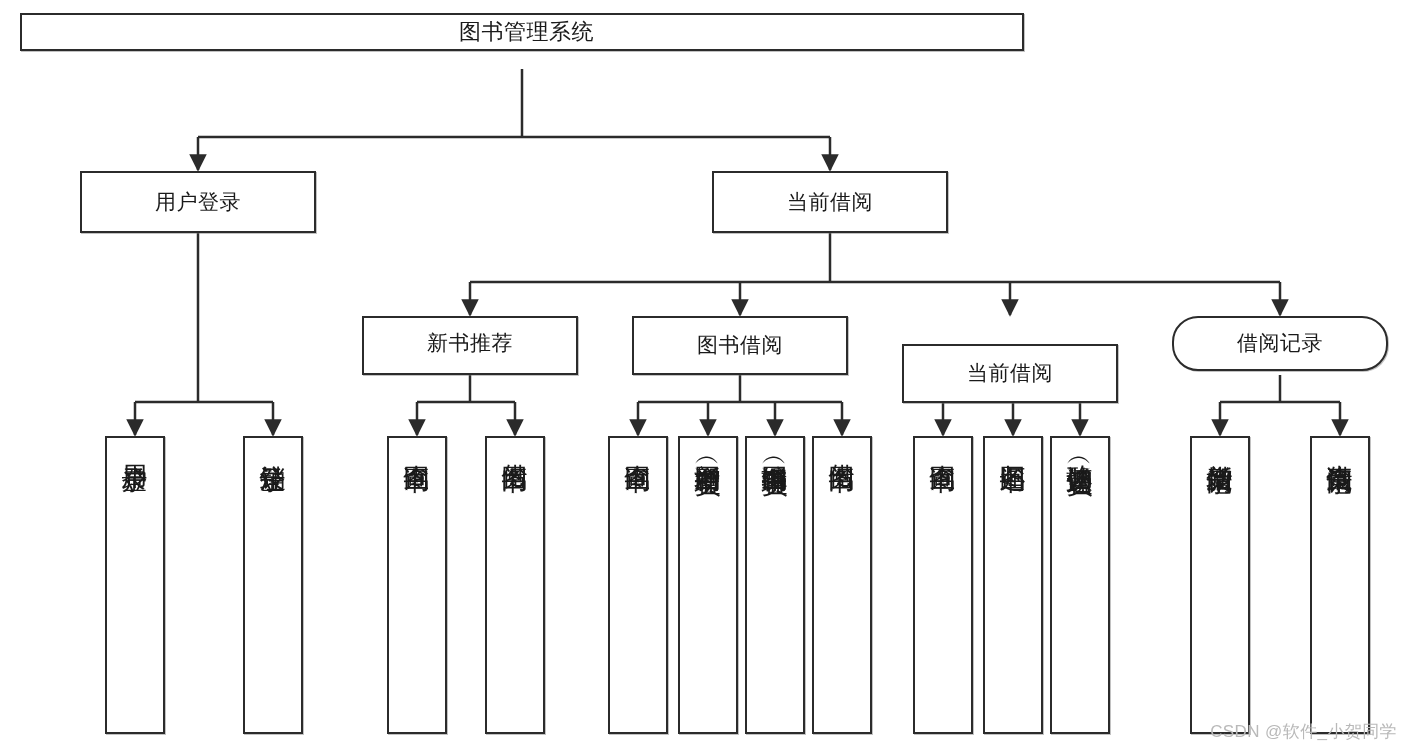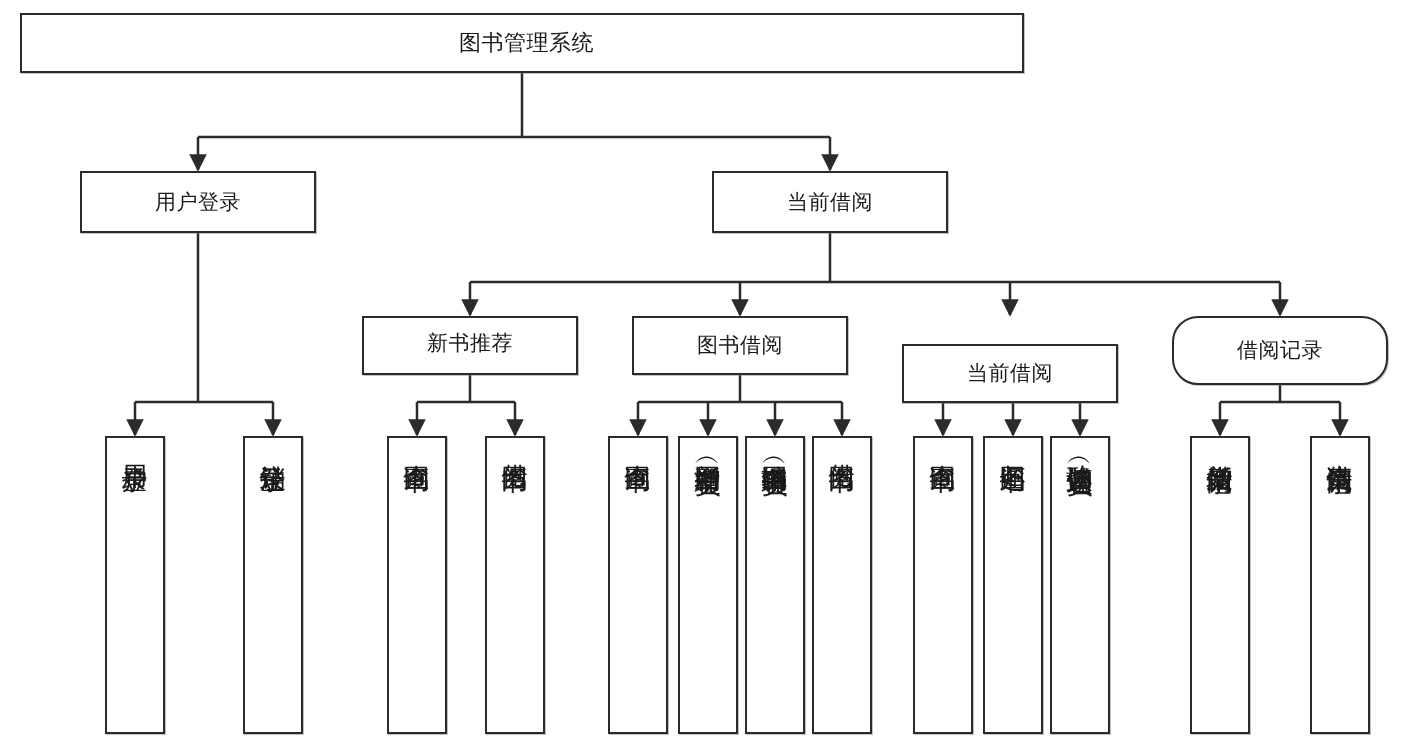--- a/index.html
+++ b/index.html
@@ -112,39 +112,39 @@
         <path d="M 1013 402 L 1013 435" marker-end="url(#arrow)"></path>
         <path d="M 1080 402 L 1080 435" marker-end="url(#arrow)"></path>
         <path d="M 1280 375 L 1280 402"></path>
         <path d="M 1220 402 L 1340 402"></path>
         <path d="M 1220 402 L 1220 435" marker-end="url(#arrow)"></path>
         <path d="M 1340 402 L 1340 435" marker-end="url(#arrow)"></path>
       </g>
   </svg>
 
   <div id="nodes-layer">
-      <div class="node horizontal root" style="left: 20px; top: 13px; width: 1004px; height: 60px; padding-left: 9px;">
+      <div class="node horizontal root" style="left: 20px; top: 13px; width: 1004px; height: 38px; padding-left: 9px;">
         <span class="label">图书管理系统</span>
       </div>
       <div class="node horizontal" style="left: 80px; top: 171px; width: 236px; height: 62px;">
         <span class="label">用户登录</span>
       </div>
       <div class="node horizontal" style="left: 712px; top: 171px; width: 236px; height: 62px;">
         <span class="label">当前借阅</span>
       </div>
       <div class="node horizontal" style="left: 362px; top: 316px; width: 216px; height: 59px; font-family: Liberation Mono, monospace;">
         <span class="label">新书推荐</span>
       </div>
       <div class="node horizontal" style="left: 632px; top: 316px; width: 216px; height: 59px; justify-content: center;">
         <span class="label">图书借阅</span>
       </div>
       <div class="node horizontal" style="left: 902px; top: 316px; width: 216px; height: 59px; margin-top: 28px;">
         <span class="label">当前借阅</span>
       </div>
-      <div class="node horizontal" style="left: 1172px; top: 316px; width: 216px; height: 69px; border-radius: 26px;">
+      <div class="node horizontal" style="left: 1172px; top: 316px; width: 216px; height: 55px; border-radius: 26px;">
         <span class="label">借阅记录</span>
       </div>
       <div class="node vertical" style="left: 105px; top: 436px; width: 60px; height: 298px;">
         <span class="label">用户登录</span>
       </div>
       <div class="node vertical" style="left: 243px; top: 436px; width: 60px; height: 298px;">
         <span class="label">注销登录</span>
       </div>
       <div class="node vertical" style="left: 387px; top: 436px; width: 60px; height: 298px;">
         <span class="label">查询图书</span>
@@ -174,13 +174,14 @@
         <span class="label">确认归还（管理员）</span>
       </div>
       <div class="node vertical" style="left: 1190px; top: 436px; width: 60px; height: 298px;">
         <span class="label">新增借阅记录</span>
       </div>
       <div class="node vertical" style="left: 1310px; top: 436px; width: 60px; height: 298px;">
         <span class="label">查询借阅记录</span>
       </div>
     </div>
 
+  <div id="watermark">CSDN @软件_小贺同学</div>
 </div>
 
 </body></html>

